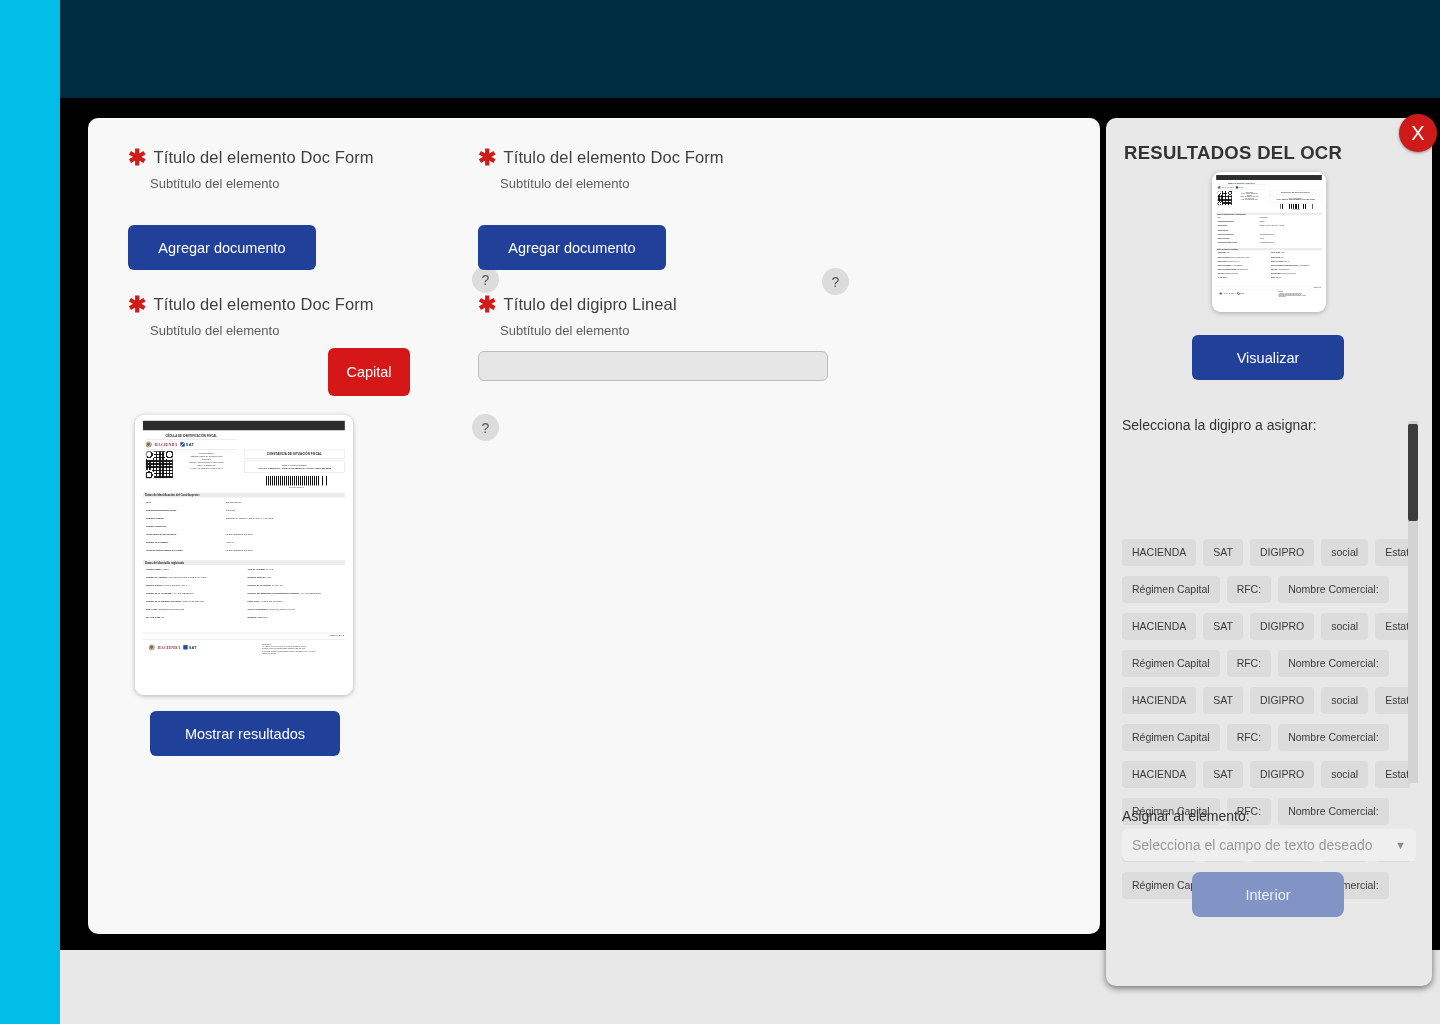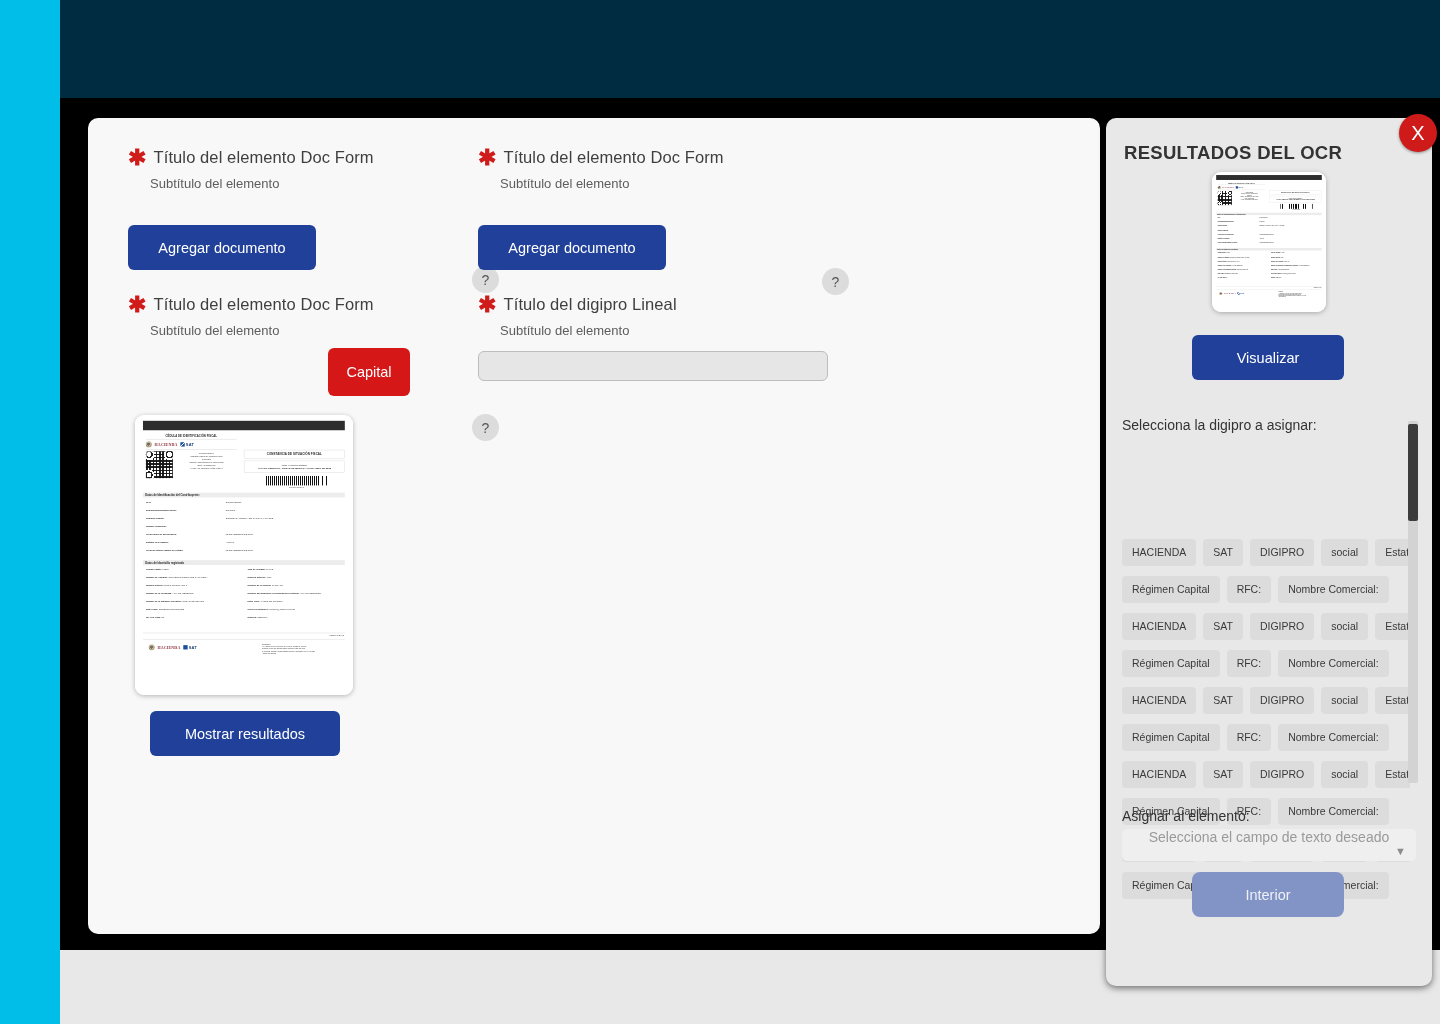--- a/index.html
+++ b/index.html
@@ -237,21 +237,20 @@
   }
   .select-box {
     position: absolute; left: 1122px; top: 829px;
     width: 294px; height: 32px;
     background: #efefef;
     border: none; border-radius: 5px;
     display: flex; align-items: center;
     padding: 0 10px;
     font-size: 14px; color: #9a9a9a;
     cursor: pointer;
-    flex-direction: column;
   }
   .select-caret { margin-left: auto; color: #8c8c8c; font-size: 11px; }
   .assign-btn {
     position: absolute; left: 1192px; top: 872px;
     width: 152px; height: 45px;
     background: #8294c6; color: #eef0f7;
     border-radius: 8px; border: none;
     font-size: 14.5px; cursor: pointer;
     font-family: "Liberation Sans", sans-serif;
   }

